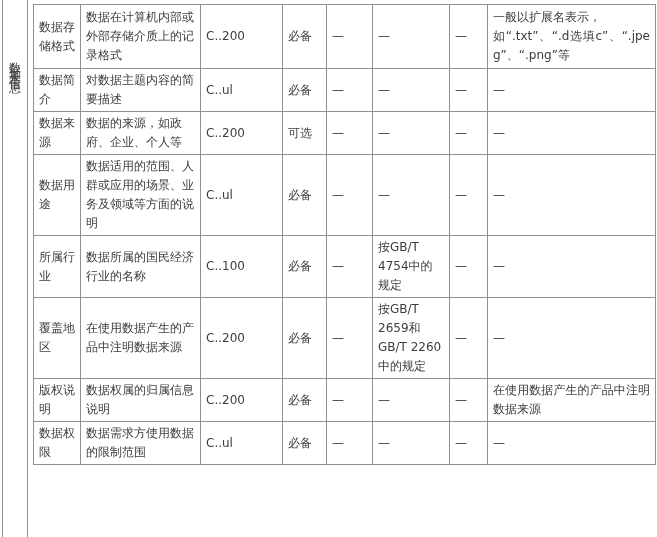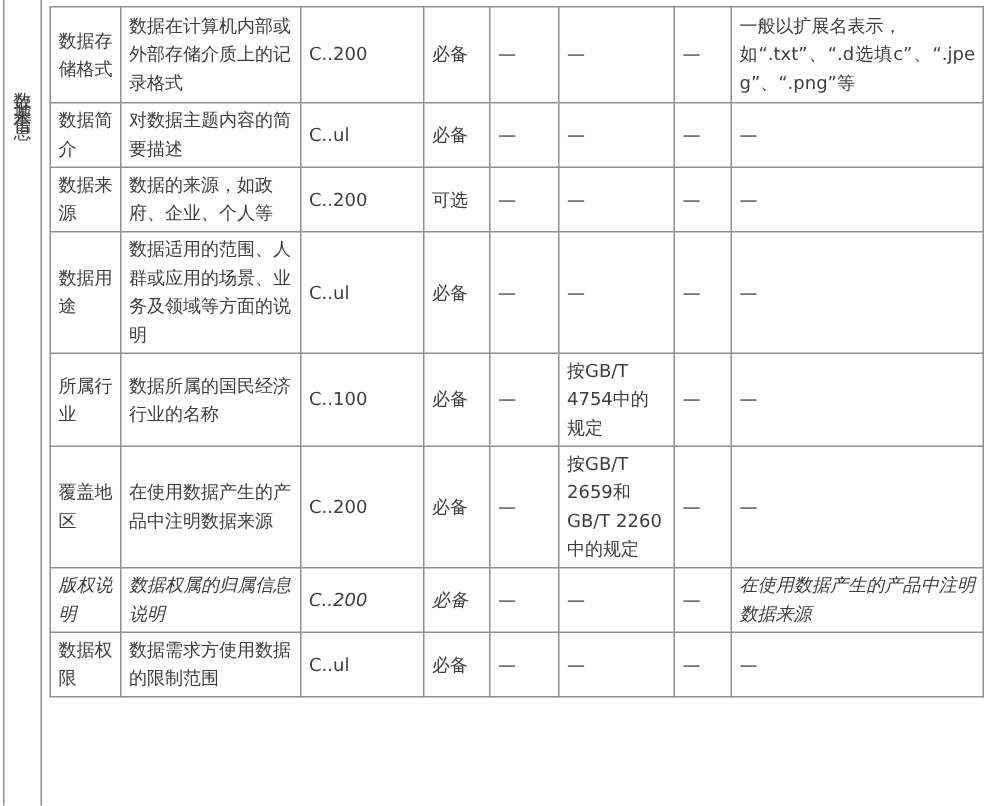--- a/index.html
+++ b/index.html
@@ -64,21 +64,21 @@
   col.w-d2     { width: 38px; }
   col.w-notes  { width: 168px; }
   tr.r1  { height: 64px; }
   tr.r2  { height: 35px; margin-left: 30px; }
   tr.r3  { height: 40px; }
   tr.r4  { height: 60px; }
   tr.r5  { height: 60px; }
   tr.r6  { height: 50px; margin-left: 23px; }
   tr.r7  { height: 64px; }
   tr.r8  { height: 40px; }
-  tr.r9  { height: 35px; font-style: italic; }
+  tr.r9  { height: 35px; }
   tr.r10 { height: 33px; }
 </style>
 </head>
 <body>
 
 <div class="group-col">
   <div class="vtext">数据基本信息</div>
 </div>
 
 <table class="spec">

